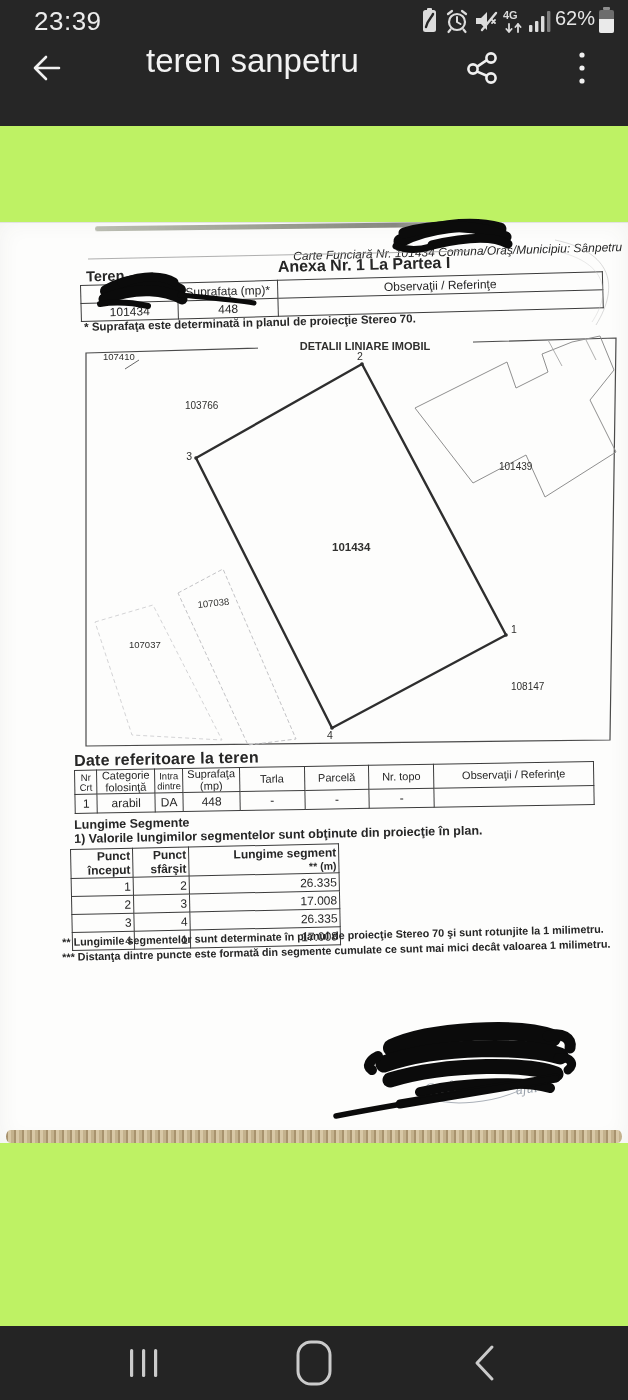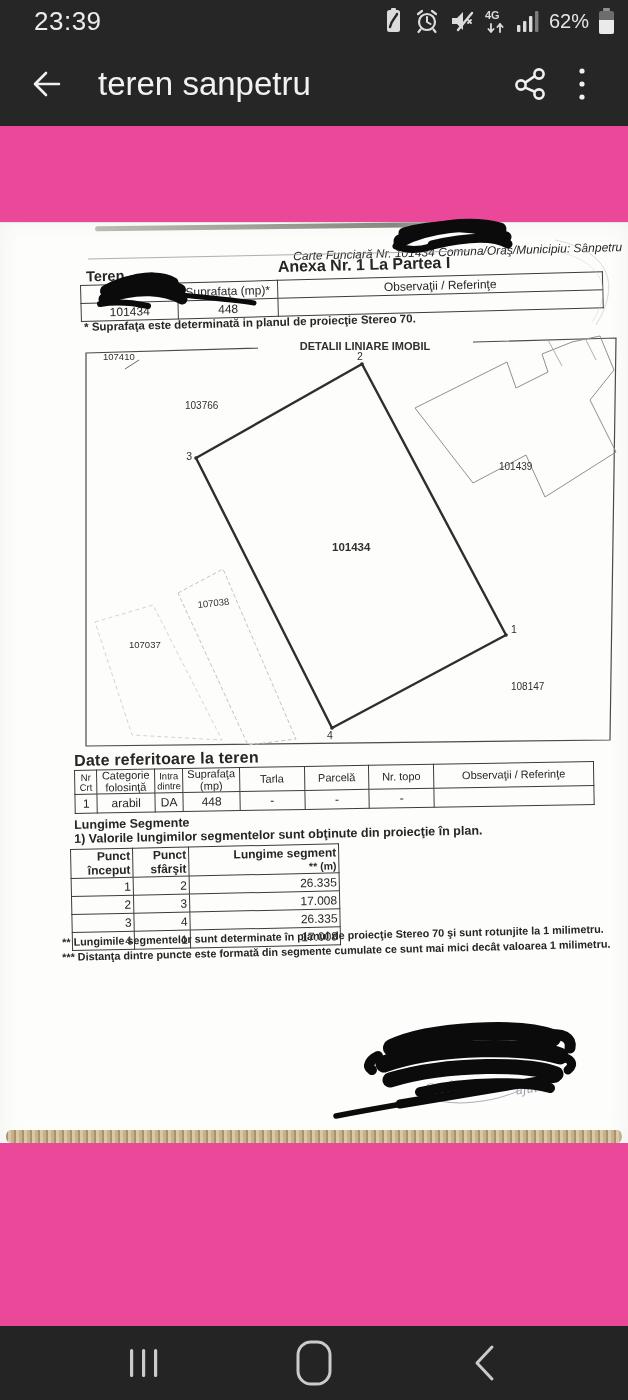--- a/index.html
+++ b/index.html
@@ -1,31 +1,31 @@
 <!DOCTYPE html>
 <html><head>
 <meta charset="utf-8">
 <style>
   html,body{margin:0;padding:0;background:#fff;}
   body{width:628px;height:1400px;overflow:hidden;font-family:"Liberation Sans",sans-serif;}
-  .screen{position:relative;width:628px;height:1400px;background:#ec4899;}
+  .screen{position:relative;width:628px;height:1400px;background:#bef264;}
 
   
   .status-bar{position:absolute;left:0;top:0;width:628px;height:42px;background:#262626;
     display:flex;align-items:center;justify-content:space-between;padding:0 14px 0 34px;box-sizing:border-box;}
   .status-time{color:#ececec;font-size:26px;letter-spacing:.5px;}
-  .status-right{display:flex;align-items:center;gap:7px;}
+  .status-right{display:flex;gap:1px;}
   .status-pct{color:#e6e6e6;font-size:20px;margin-left:2px;}
   .batt{position:relative;width:15px;height:26px;margin-left:3px;}
   .batt .nub{position:absolute;left:4px;top:0;width:7px;height:3px;background:#8f8f8f;border-radius:1px;}
   .batt .body{position:absolute;left:0;top:3px;width:15px;height:23px;background:#6d6d6d;border-radius:2px;}
   .batt .fill{position:absolute;left:0;bottom:0;width:15px;height:14px;background:#eaeaea;border-radius:0 0 2px 2px;}
 
   .app-bar{position:absolute;left:0;top:42px;width:628px;height:84px;background:#262626;
-    display:flex;align-items:center;box-sizing:border-box;padding:0 20px;}
+    display:flex;align-items:flex-start;box-sizing:border-box;padding:0 20px;gap:48px;}
   .app-title{color:#f2f2f2;font-size:33px;margin-left:26px;flex:1;white-space:nowrap;overflow:hidden;}
   .icon-btn{display:flex;align-items:center;justify-content:center;width:52px;height:52px;background:none;border:none;padding:0;}
 
   .nav-bar{position:absolute;left:0;top:1326px;width:628px;height:74px;background:#242424;
     display:flex;align-items:center;justify-content:space-between;box-sizing:border-box;padding:0 118px;}
 
   
   .photo{position:absolute;left:0;top:222px;width:628px;height:921px;background:#fdfdfc;
     box-shadow:inset 0 1px 0 #e3e3e3, inset 0 0 22px rgba(60,60,55,.06);}
   .paper-edge{position:absolute;left:6px;top:1130px;width:616px;height:13px;border-radius:6px/9px;

